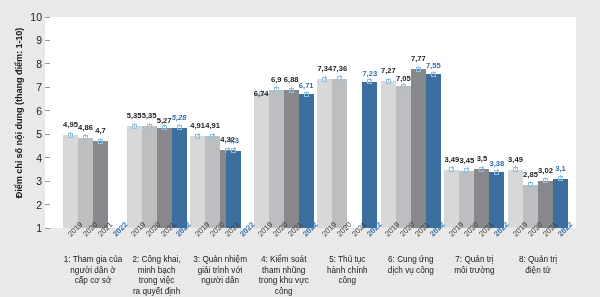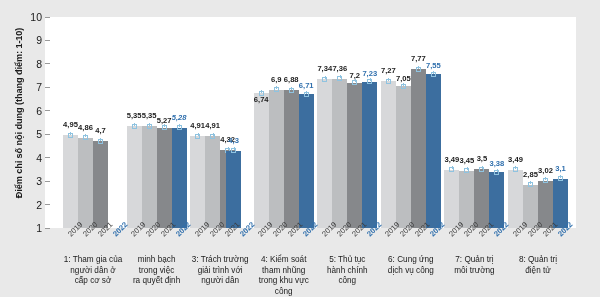--- a/index.html
+++ b/index.html
@@ -276,21 +276,21 @@
             </div>
             <div class="val-label highlight" style="bottom: 83.3667px;">4,3</div>
           </div>
         </div>
         <div class="group" style="left: 208.714px; width: 60px;">
           <div class="bar-slot" style="left: 0px; height: 211px;">
             <div class="bar c0" style="height: 134.571px;"></div>
             <div class="errbar" style="bottom: 132.071px;">
               <span class="stem"></span>
             </div>
-            <div class="val-label" style="bottom: 124px; text-align: center;">6,74</div>
+            <div class="val-label" style="bottom: 130px; text-align: center;">6,74</div>
           </div>
           <div class="bar-slot" style="left: 15px; height: 211px;">
             <div class="bar c1" style="height: 138.322px;"></div>
             <div class="errbar" style="bottom: 135.822px;">
               <span class="stem"></span>
             </div>
             <div class="val-label" style="bottom: 144.322px;">6,9</div>
           </div>
           <div class="bar-slot" style="left: 30px; height: 211px;">
             <div class="bar c2" style="height: 137.853px;"></div>
@@ -314,27 +314,20 @@
               <span class="stem"></span>
             </div>
             <div class="val-label" style="bottom: 154.638px;">7,34</div>
           </div>
           <div class="bar-slot" style="left: 15px; height: 211px;">
             <div class="bar c1" style="height: 149.107px;"></div>
             <div class="errbar" style="bottom: 146.607px;">
               <span class="stem"></span>
             </div>
             <div class="val-label" style="bottom: 155.107px;">7,36</div>
-          </div>
-          <div class="bar-slot" style="left: 30px; height: 211px;">
-            <div class="bar c2" style="height: 145.356px;"></div>
-            <div class="errbar" style="bottom: 142.856px;">
-              <span class="stem"></span>
-            </div>
-            <div class="val-label" style="bottom: 148.356px;">7,2</div>
           </div>
           <div class="bar-slot" style="left: 45px; height: 211px;">
             <div class="bar c3" style="height: 146.059px;"></div>
             <div class="errbar" style="bottom: 143.559px;">
               <span class="stem"></span>
             </div>
             <div class="val-label highlight" style="bottom: 150.059px;">7,23</div>
           </div>
         </div>
         <div class="group" style="left: 335.857px; width: 60px;">
@@ -464,26 +457,27 @@
       <div class="year-label" style="left: 540.5px;">2021</div>
       <div class="year-label highlight" style="left: 555.5px;">2022</div>
     </div>
   <div id="captions-layer">
       <div class="cat-caption" style="left: 57px; width: 72px;">
         <div>1: Tham gia của</div>
         <div>người dân ở</div>
         <div>cấp cơ sở</div>
       </div>
       <div class="cat-caption" style="left: 120.571px; width: 72px;">
+        <div>2: Công khai,</div>
         <div>minh bạch</div>
         <div>trong việc</div>
         <div>ra quyết định</div>
       </div>
       <div class="cat-caption" style="left: 184.143px; width: 72px;">
-        <div>3: Trách trường</div>
+        <div>3: Quản nhiệm</div>
         <div>giải trình với</div>
         <div>người dân</div>
       </div>
       <div class="cat-caption" style="left: 247.714px; width: 72px;">
         <div>4: Kiểm soát</div>
         <div>tham nhũng</div>
         <div>trong khu vực</div>
         <div>công</div>
       </div>
       <div class="cat-caption" style="left: 311.286px; width: 72px;">

